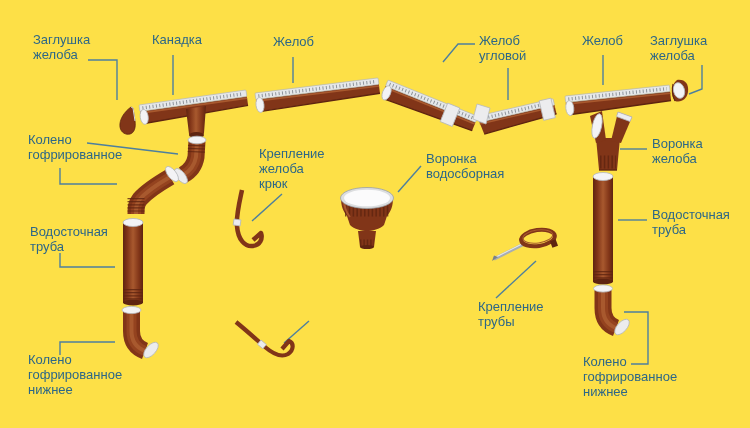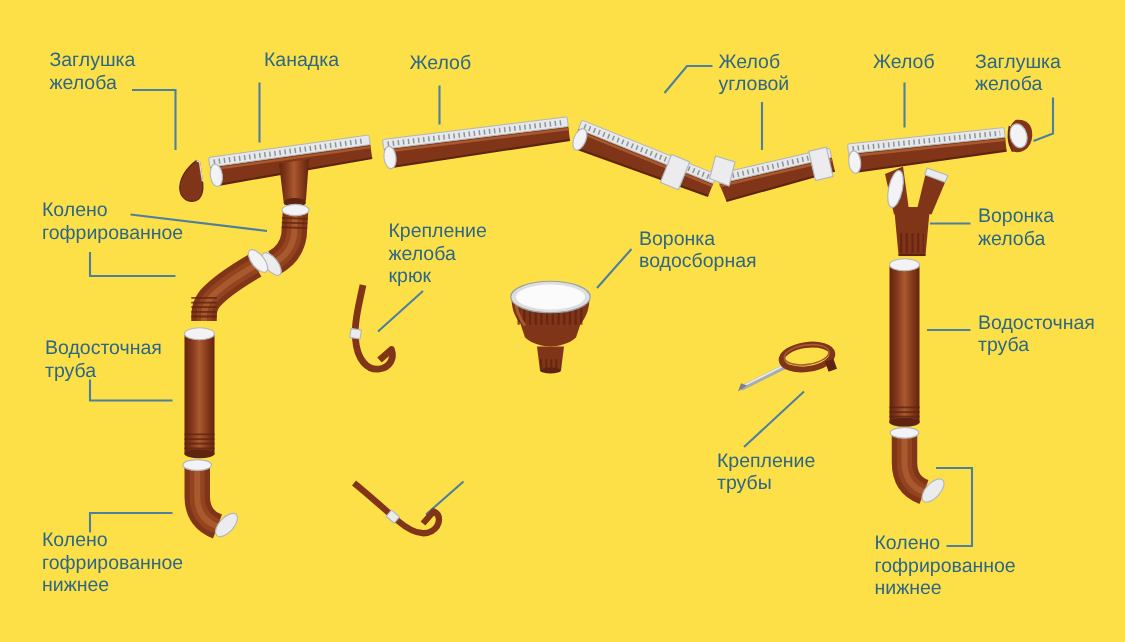--- a/index.html
+++ b/index.html
@@ -214,21 +214,21 @@
       <path class="pipe-body" d="M 603,290 L 603,308 C 603,319 608,325 616,328"></path>
       <path class="pipe-mid" d="M 603,290 L 603,308 C 603,319 608,325 616,328"></path>
       <path class="pipe-hi" d="M 603,290 L 603,308 C 603,319 608,325 616,328"></path>
       <ellipse class="f-white" cx="603" cy="288.5" rx="9.5" ry="3.6"></ellipse>
       <ellipse class="f-grayface" cx="0" cy="0" rx="9.5" ry="4.8" transform="translate(622,327) rotate(-48)"></ellipse>
     </g>
   </svg>
 
   <div class="label" style="left:33px;top:32px;">Заглушка
 желоба</div>
-  <div class="label" style="left:152px;top:32px;margin-left:24px;">Канадка</div>
+  <div class="label" style="left:152px;top:32px;">Канадка</div>
   <div class="label" style="left:273px;top:34px;">Желоб</div>
   <div class="label" style="left:479px;top:33px;">Желоб
 угловой</div>
   <div class="label" style="left:582px;top:33px;">Желоб</div>
   <div class="label" style="left:650px;top:33px;">Заглушка
 желоба</div>
   <div class="label" style="left:28px;top:132px;">Колено
 гофрированное</div>
   <div class="label" style="left:30px;top:224px;">Водосточная
 труба</div>

